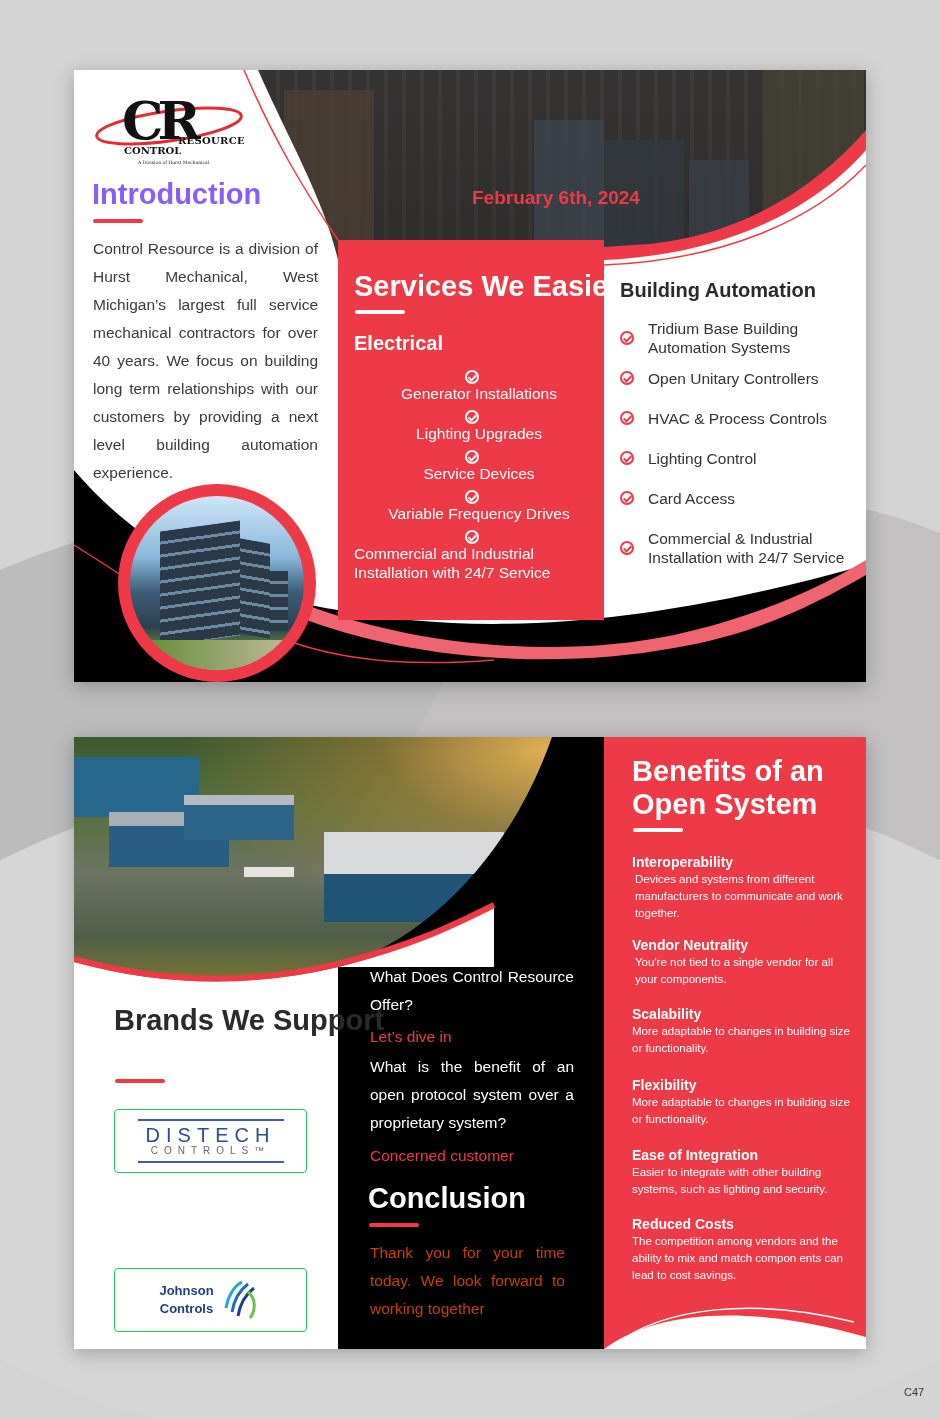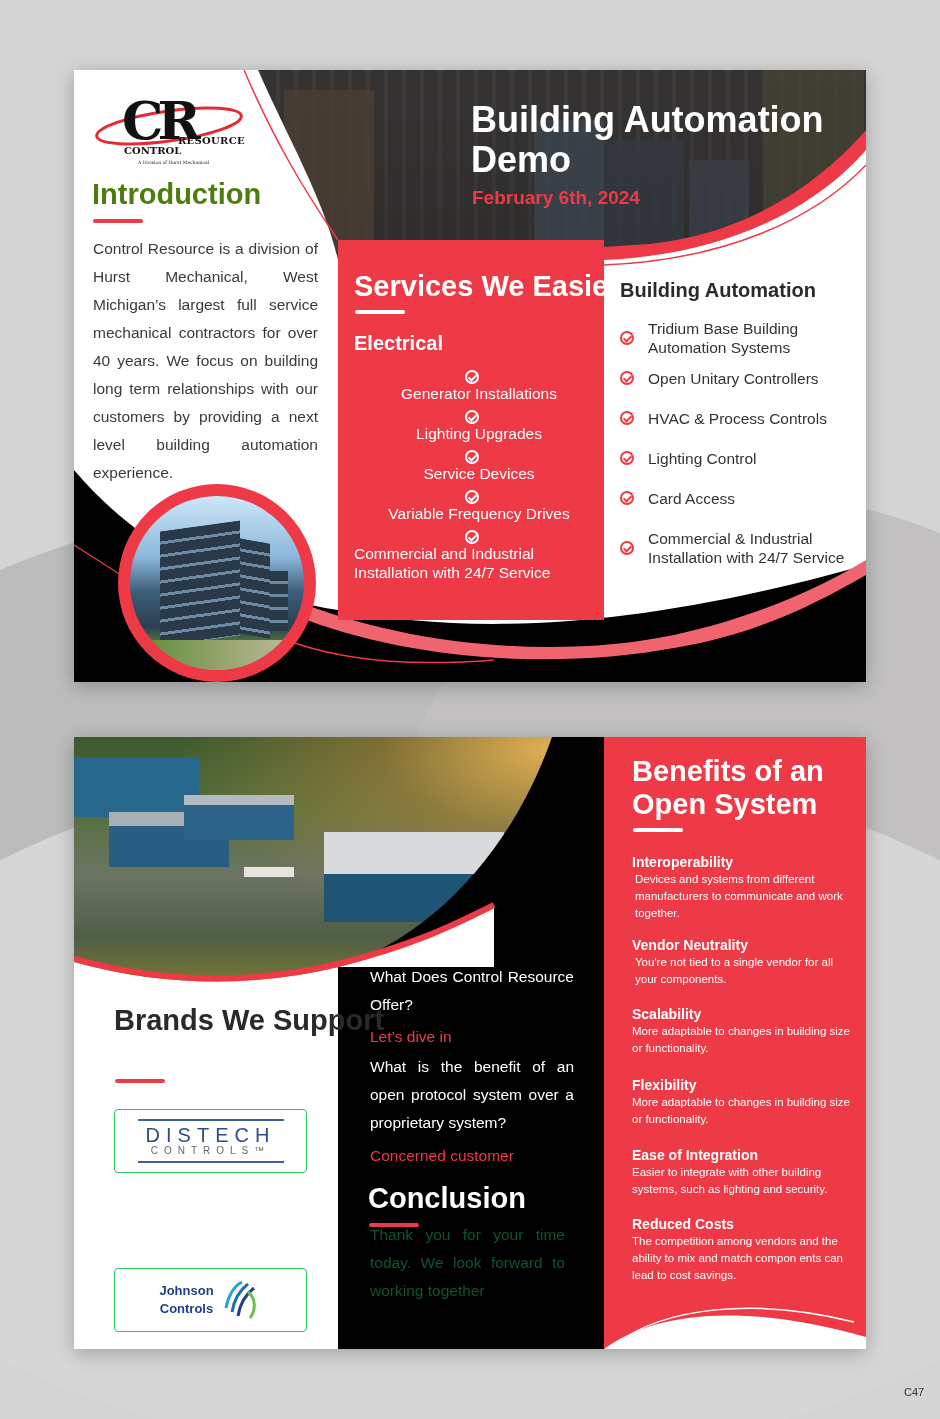--- a/index.html
+++ b/index.html
@@ -49,21 +49,21 @@
   }
   .logo-control {
     position: absolute; left: 30px; top: 57px; font-family: "DejaVu Serif", serif;
     font-size: 10px; color: #111; font-weight: bold;
   }
   .logo-div {
     position: absolute; left: 44px; top: 72px; font-family: "DejaVu Serif", serif;
     font-size: 4.5px; color: #222;
   }
   .h-intro {
-    position: absolute; left: 18px; top: 108px; font-size: 29px; font-weight: bold; color: #4d7c0f;
+    position: absolute; left: 18px; top: 108px; font-size: 29px; font-weight: bold; color: #8b5cf6;
   }
   .bar { position: absolute; height: 4px; width: 50px; border-radius: 2px; }
   .bar.red { background: #ee3a46; }
   .bar.white { background: #fff; }
   .intro-text {
     position: absolute; left: 19px; top: 165px; width: 225px; font-size: 15.5px;
     line-height: 28px; color: #3a3a3a; text-align: justify;
   }
   .title {
     position: absolute; left: 397px; top: 30px; width: 380px; color: #fff;
@@ -116,21 +116,21 @@
   .distech .d1 { font-size: 20px; letter-spacing: 6px; line-height: 20px; }
   .distech .d2 { font-size: 10px; letter-spacing: 6px; color: #666; line-height: 12px; }
   .distech .rule { height: 2px; background: #3f5f9a; width: 146px; margin: 4px auto; }
   .honeywell { color: #d6162b; font-size: 29px; font-weight: bold; letter-spacing: -1px; font-family: "DejaVu Sans", sans-serif; }
   .jci { display: flex; align-items: center; gap: 4px; color: #1e3e8c; }
   .jci-text { font-size: 13px; line-height: 18px; text-align: center; font-weight: bold; }
   .black-panel { position: absolute; left: 264px; top: 0; width: 266px; height: 612px; background: #000; }
   .qa { position: absolute; left: 296px; width: 204px; font-size: 15.5px; line-height: 28px; color: #fff; text-align: justify; }
   .qa.red { color: #ee3a46; }
   .h-concl { position: absolute; left: 294px; top: 445px; color: #fff; font-size: 29px; font-weight: bold; }
-  .concl-text { position: absolute; left: 296px; top: 484px; width: 195px; font-size: 15.5px; line-height: 28px; color: #14532d; text-align: justify; }
+  .concl-text { position: absolute; left: 296px; top: 502px; width: 195px; font-size: 15.5px; line-height: 28px; color: #c2410c; text-align: justify; }
   .red-panel { position: absolute; left: 530px; top: 0; width: 262px; height: 612px; background: #ee3a46; }
   .h-benefits { position: absolute; left: 558px; top: 18px; color: #fff; font-size: 29px; font-weight: bold; line-height: 33px; }
   .benefit { position: absolute; left: 558px; width: 220px; color: #fff; }
   .benefit .bt { font-size: 14px; font-weight: bold; line-height: 18px; }
   .benefit .bd { font-size: 11.5px; line-height: 17px; }
   .benefit .bd.indent { padding-left: 3px; }
   .code { position: absolute; left: 904px; top: 1386px; font-size: 11px; color: #333; }
 </style>
 </head>
 <body>
@@ -176,21 +176,20 @@
     <span class="logo-cr">CR</span>
     <span class="logo-resource">RESOURCE</span>
     <span class="logo-control">CONTROL</span>
     <span class="logo-div">A Division of Hurst Mechanical</span>
   </div>
 
   <h2 class="h-intro">Introduction</h2>
   <div class="bar red" style="left:19px;top:149px;"></div>
   <p class="intro-text">Control Resource is a division of Hurst Mechanical, West Michigan’s largest full service mechanical contractors for over 40 years. We focus on building long term relationships with our customers by providing a next level building automation experience.</p>
 
-  <h1 class="title">Building Automation Demo</h1>
   <div class="date">February 6th, 2024</div>
 
   <h2 class="h-services">Services We Easier</h2>
   <div class="bar white" style="left:281px;top:240px;"></div>
   <h3 class="h-electrical">Electrical</h3>
   <ul class="svc-list">
     <li>
         <span class="check"></span>
         <span>Generator Installations</span>
       </li>

